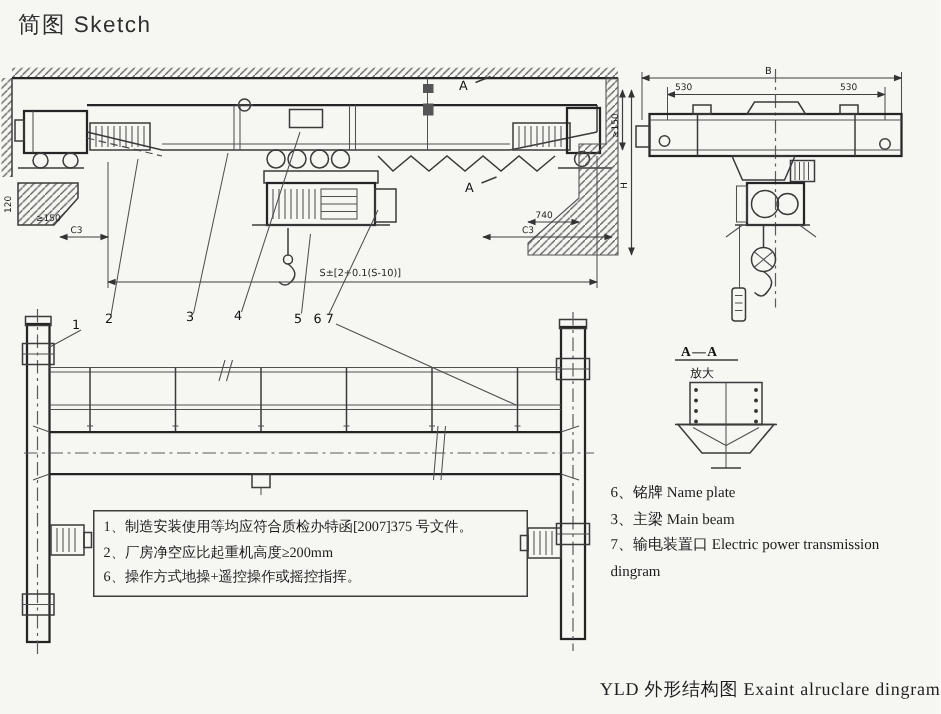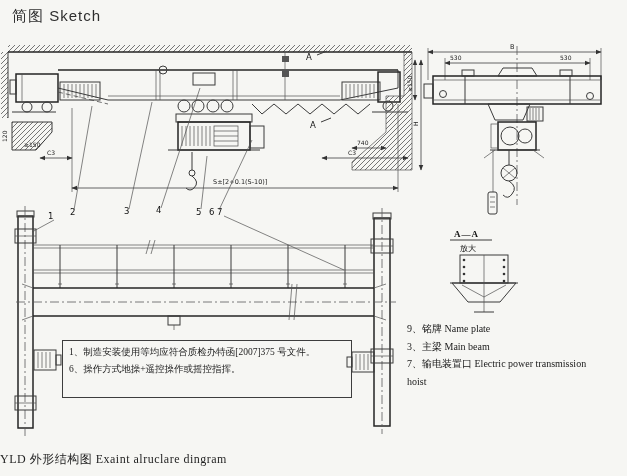--- a/index.html
+++ b/index.html
@@ -4,21 +4,21 @@
 <style>
   html,body{margin:0;padding:0;background:#fff}
   .sheet{position:relative;width:627px;height:476px;background:#f6f6f3;overflow:hidden;
          font-family:"Liberation Serif",serif;color:#222}
   .title{position:absolute;left:12px;top:7px;font-size:15px;color:#2e2e2e;
          font-family:"Liberation Sans",sans-serif;letter-spacing:1px}
   .drawing{position:absolute;left:0;top:0}
   .notes{position:absolute;left:62px;top:340px;width:282px;height:53px;border:1px solid #3d3d3d;
          padding:3px 0 0 6px;font-size:9.5px;line-height:16.5px;color:#1c1c1c;white-space:nowrap;overflow:hidden}
   .legend{position:absolute;left:407px;top:320px;width:219px;font-size:10px;line-height:17.5px;color:#1a1a1a;white-space:nowrap}
-  .caption{position:absolute;left:0;top:451px;width:627px;text-align:left;font-size:12px;
+  .caption{position:absolute;left:0;top:451px;width:627px;text-align:right;font-size:12px;
            letter-spacing:.5px;color:#1f1f1f}
   
   .ln{stroke:#3b3b3b;stroke-width:1;fill:none}
   .ln2{stroke:#242424;stroke-width:1.5;fill:none}
   .thin{stroke:#505050;stroke-width:.7;fill:none}
   .dash{stroke:#4a4a4a;stroke-width:.8;fill:none;stroke-dasharray:5 3}
   .cl{stroke:#5a5a5a;stroke-width:.8;fill:none;stroke-dasharray:9 3 2 3}
   .dim{stroke:#3f3f3f;stroke-width:.8;fill:none}
   .hf{fill:url(#h1);stroke:none}
   .dt{font-family:"DejaVu Sans",sans-serif;font-size:6.5px;fill:#1d1d1d}
@@ -265,25 +265,26 @@
       <text class="ct" x="70" y="215">2</text>
       <text class="ct" x="124" y="214">3</text>
       <text class="ct" x="156" y="213">4</text>
       <text class="ct" x="196" y="215">5</text>
       <text class="ct" x="209" y="215">6 7</text>
     </g>
   </svg>
 
   <div class="notes">
     <div>1、制造安装使用等均应符合质检办特函[2007]375 号文件。</div>
+    <div>2、厂房净空应比起重机高度≥200mm</div>
     <div>6、操作方式地操+遥控操作或摇控指挥。</div>
   </div>
 
   <div class="legend">
-    <div>9、铭牌 Name plate</div>
+    <div>6、铭牌 Name plate</div>
     <div>3、主梁 Main beam</div>
     <div>7、输电装置口 Electric power transmission</div>
-    <div>hoist</div>
+    <div>dingram</div>
   </div>
 
   <div class="caption">YLD 外形结构图 Exaint alruclare dingram</div>
 
 </div>
 
 </body></html>

